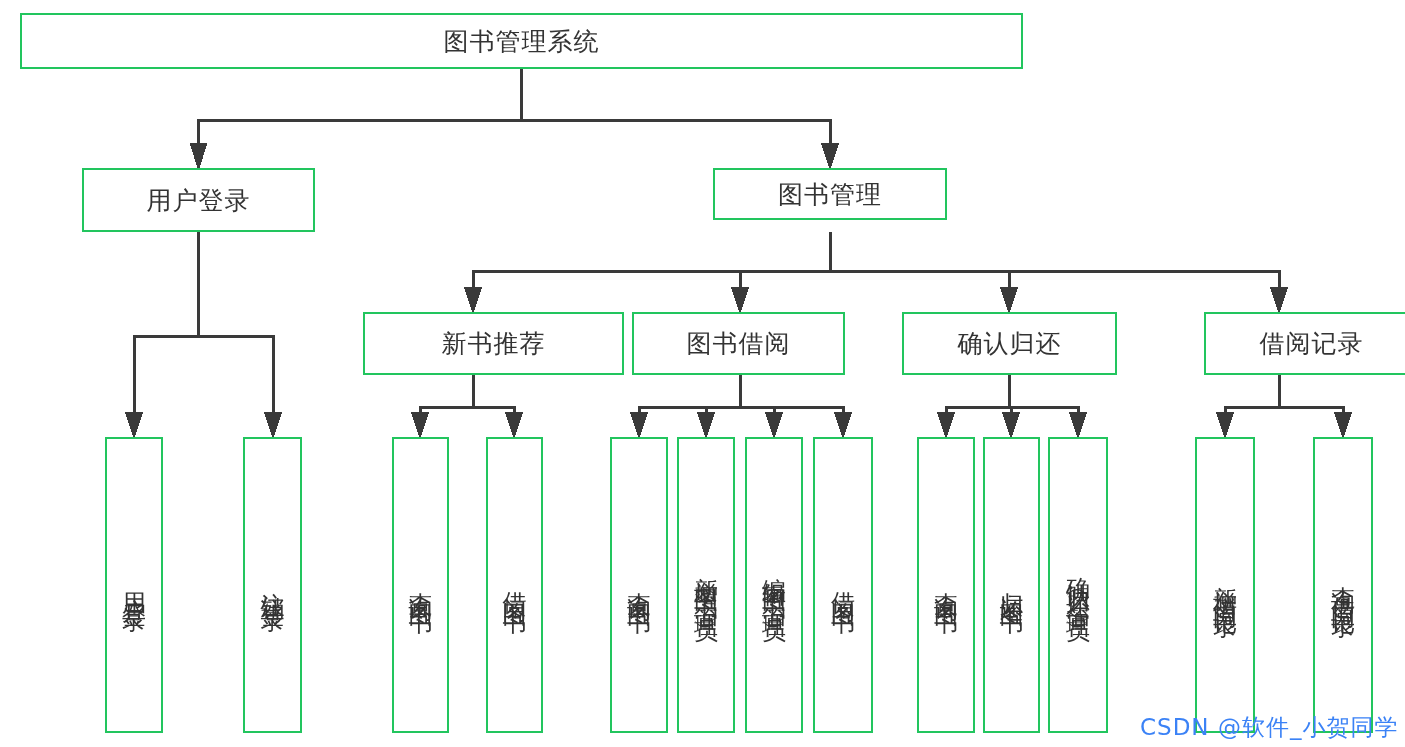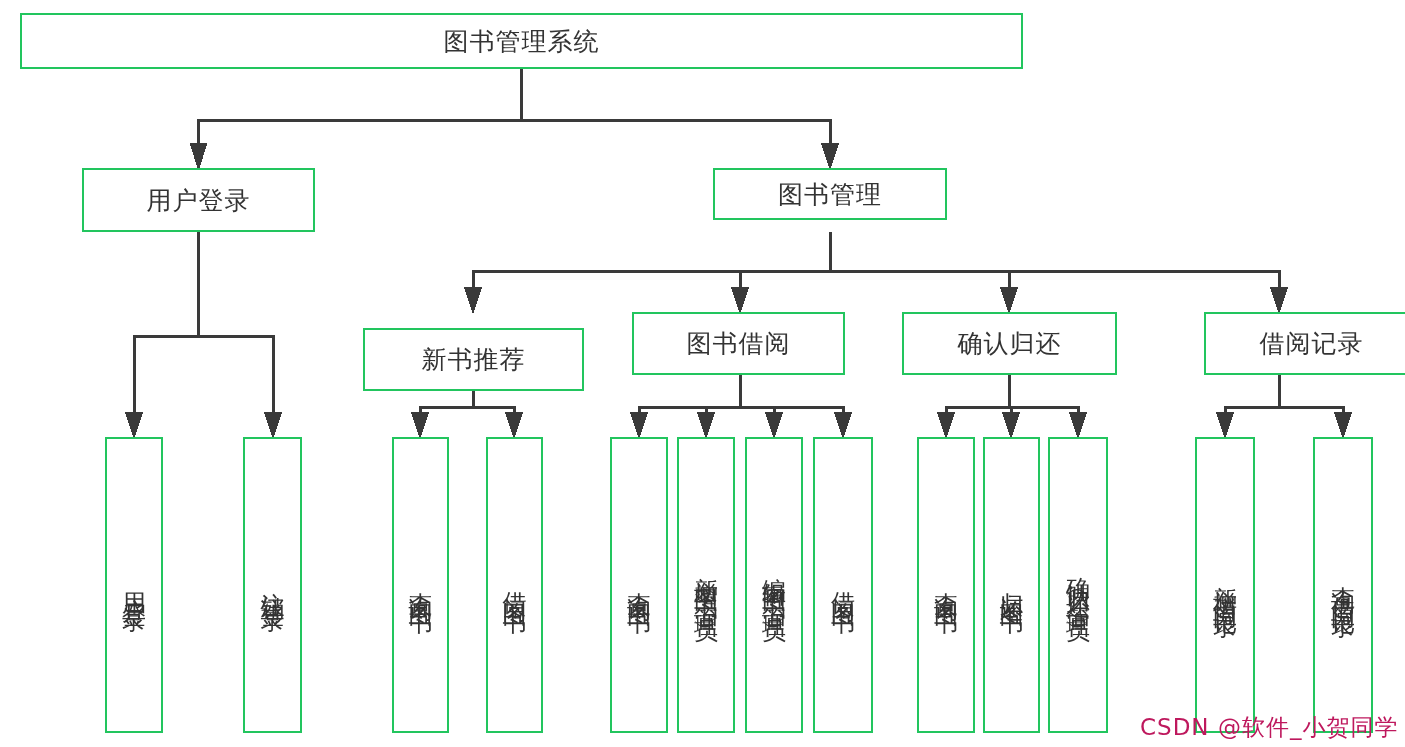--- a/index.html
+++ b/index.html
@@ -16,21 +16,21 @@
   .leaf{
     font-size:24px;line-height:1;
     writing-mode:vertical-rl;text-orientation:mixed;letter-spacing:6px;
   }
   #connectors{position:absolute;left:0;top:0;pointer-events:none;}
   #connectors path{stroke:#3a3a3a;stroke-width:3;fill:none;}
   #connectors polygon{fill:#3a3a3a;stroke:none;}
   .watermark{
     position:absolute;left:1140px;top:712px;width:256px;
     text-align:right;font-size:23px;letter-spacing:1px;
-    color:#be185d;white-space:nowrap;
+    color:#3b82f6;white-space:nowrap;
   }
 </style>
 </head>
 <body>
 
 <div id="canvas">
 
   <svg id="connectors" width="1405" height="747" viewBox="0 0 1405 747" shape-rendering="crispEdges">
     <g>
       <path d="M521.5 69 V120 M197 120 H831.5 M198.5 120 V157 M830 120 V157"></path>
@@ -72,21 +72,21 @@
       <polygon points="1216,412 1234,412 1225,440"></polygon>
       <polygon points="1334,412 1352,412 1343,440"></polygon>
     </g>
   </svg>
 
   <div class="box hnode" style="left:20px;top:13px;width:1003px;height:56px">图书管理系统</div>
 
   <div class="box hnode" style="left:82px;top:168px;width:233px;height:64px">用户登录</div>
   <div class="box hnode" style="left:713px;top:168px;width:234px;height:52px">图书管理</div>
 
-  <div class="box hnode" style="left:363px;top:328px;width:221px;height:63px">新书推荐</div>
+  <div class="box hnode" style="left:363px;top:312px;width:261px;height:63px">新书推荐</div>
   <div class="box hnode" style="left:632px;top:312px;width:213px;height:63px">图书借阅</div>
   <div class="box hnode" style="left:902px;top:312px;width:215px;height:63px">确认归还</div>
   <div class="box hnode" style="left:1204px;top:312px;width:215px;height:63px">借阅记录</div>
 
   <div class="box leaf" style="left:105px;top:437px;width:58px;height:296px">用户登录</div>
   <div class="box leaf" style="left:243px;top:437px;width:59px;height:296px">注销登录</div>
 
   <div class="box leaf" style="left:392px;top:437px;width:57px;height:296px">查询图书</div>
   <div class="box leaf" style="left:486px;top:437px;width:57px;height:296px">借阅图书</div>
 

